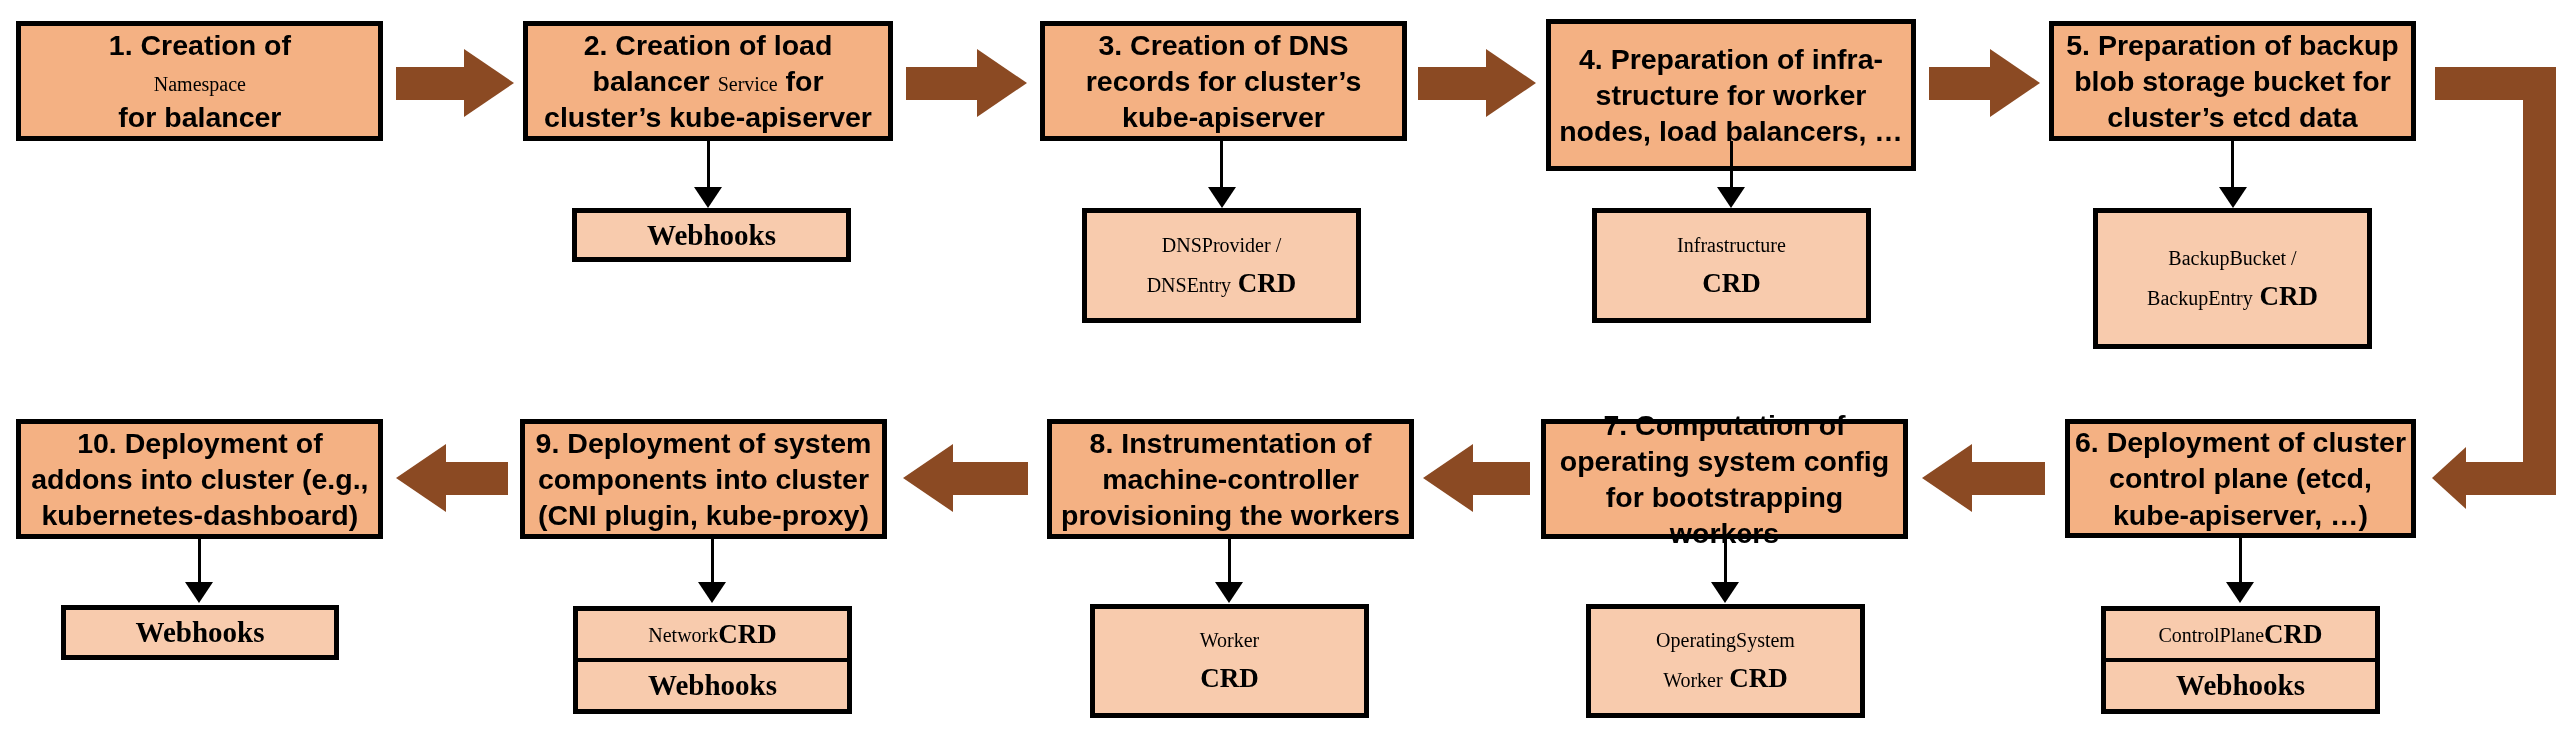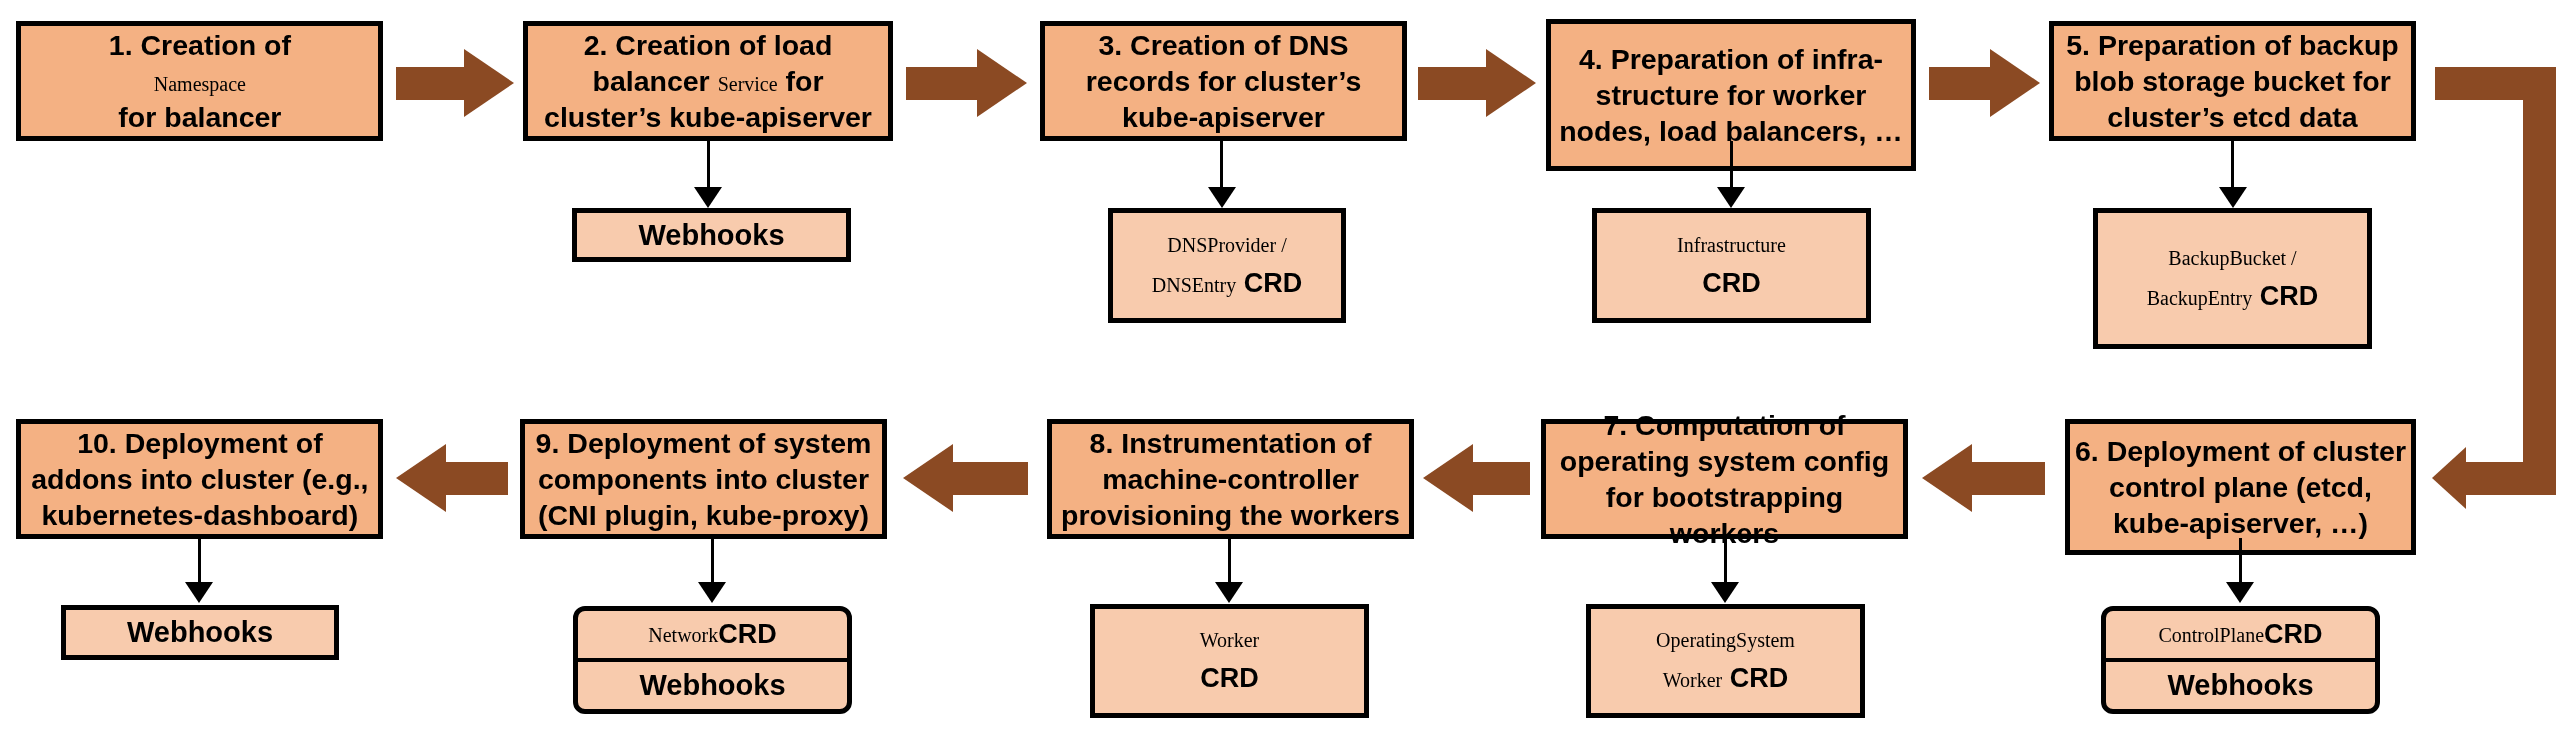--- a/index.html
+++ b/index.html
@@ -4,29 +4,29 @@
 <style>
   html,body{margin:0;padding:0;background:#fff;}
   #stage{position:relative;width:2576px;height:742px;background:var(--bg,#fff);overflow:hidden;
          font-family:"Liberation Sans",sans-serif;color:#000;}
 
   
   .main-box{position:absolute;background:var(--main-fill,#F4B183);border:5.7px solid var(--line,#000);
             box-sizing:border-box;display:flex;align-items:center;justify-content:center;padding:0 4.3px;}
   .title{font-weight:700;font-size:28.5px;line-height:1.27;text-align:center;}
   span.m{font-family:Liberation Serif, serif;font-weight:400;font-size:20px;}
-  span.b{font-family:Liberation Sans, sans-serif;font-weight:700;}
+  span.b{font-family:Liberation Serif, serif;font-weight:700;}
 
   
   .sub-box{position:absolute;background:var(--sub-fill,#F8CBAD);border:5px solid var(--line,#000);
            box-sizing:border-box;display:flex;align-items:center;justify-content:center;text-align:center;}
   .sub-text{font-family:"Liberation Mono",monospace;font-weight:400;font-size:27px;line-height:1.4;text-align:center;}
   .sub-text span.b{font-size:27px;}
   .wh-text{font-family:"Liberation Sans",sans-serif;font-weight:700;font-size:29px;}
-  .stack{flex-direction:column;align-items:stretch;justify-content:flex-start;padding:0;border-radius:12px;}
+  .stack{flex-direction:column;align-items:stretch;justify-content:flex-start;padding:0;}
   .cell{flex:1;display:flex;align-items:center;justify-content:center;}
   .cell + .cell{border-top:4.3px solid var(--line,#000);}
 
   
   .arr{position:absolute;height:68px;}
   .arr .shaft{position:absolute;top:18px;height:33px;background:var(--arrow,#8B4A23);}
   .arr-r .shaft{left:0;right:47px;}
   .arr-r .head{position:absolute;right:0;top:0;width:0;height:0;
                border-top:34px solid transparent;border-bottom:34px solid transparent;
                border-left:50px solid var(--arrow,#8B4A23);}
@@ -61,21 +61,21 @@
   <div class="main-box" style="left:1040px;top:21.4px;width:367px;height:120px">
     <div class="title"><span>3. Creation of DNS records for cluster’s kube-apiserver</span></div>
   </div>
   <div class="main-box" style="left:1546px;top:19px;width:370px;height:152px">
     <div class="title"><span>4. Preparation of infra-structure for worker nodes, load balancers, …</span></div>
   </div>
   <div class="main-box" style="left:2049px;top:21.4px;width:367px;height:120px">
     <div class="title"><span>5. Preparation of backup blob storage bucket for cluster’s etcd data</span></div>
   </div>
 
-  <div class="main-box" style="left:2065px;top:419px;width:351px;height:136px">
+  <div class="main-box" style="left:2065px;top:419px;width:351px;height:119px">
     <div class="title"><span>6. Deployment of cluster control plane (etcd, kube-apiserver, …)</span></div>
   </div>
   <div class="main-box" style="left:1541px;top:419px;width:367px;height:120px">
     <div class="title"><span>7. Computation of operating system config for bootstrapping workers</span></div>
   </div>
   <div class="main-box" style="left:1047px;top:419px;width:367px;height:120px">
     <div class="title"><span>8. Instrumentation of machine-controller provisioning the workers</span></div>
   </div>
   <div class="main-box" style="left:520px;top:419px;width:367px;height:120px">
     <div class="title"><span>9. Deployment of system components into cluster (CNI plugin, kube-proxy)</span></div>
@@ -139,21 +139,21 @@
   <div class="drop-line" style="left:1228px;top:538px;height:46px"></div>
   <div class="drop-head" style="left:1215px;top:582px"></div>
   <div class="drop-line" style="left:711px;top:538px;height:46px"></div>
   <div class="drop-head" style="left:698px;top:582px"></div>
   <div class="drop-line" style="left:198px;top:538px;height:46px"></div>
   <div class="drop-head" style="left:185px;top:582px"></div>
 
   <div class="sub-box" style="left:572px;top:208px;width:279px;height:54px">
     <div class="wh-text"><span class="b">Webhooks</span></div>
   </div>
-  <div class="sub-box" style="left:1108px;top:208px;width:238px;height:115px">
+  <div class="sub-box" style="left:1082px;top:208px;width:279px;height:115px">
     <div class="sub-text"><span class="m">DNSProvider /</span><br><span class="m">DNSEntry</span><span class="b"> CRD</span></div>
   </div>
   <div class="sub-box" style="left:1592px;top:208px;width:279px;height:115px">
     <div class="sub-text"><span class="m">Infrastructure</span><br><span class="b">CRD</span></div>
   </div>
   <div class="sub-box" style="left:2093px;top:208px;width:279px;height:141px">
     <div class="sub-text"><span class="m">BackupBucket /</span><br><span class="m">BackupEntry</span><span class="b"> CRD</span></div>
   </div>
 
   <div class="sub-box stack" style="left:2101px;top:606px;width:279px;height:108px;display:flex">

